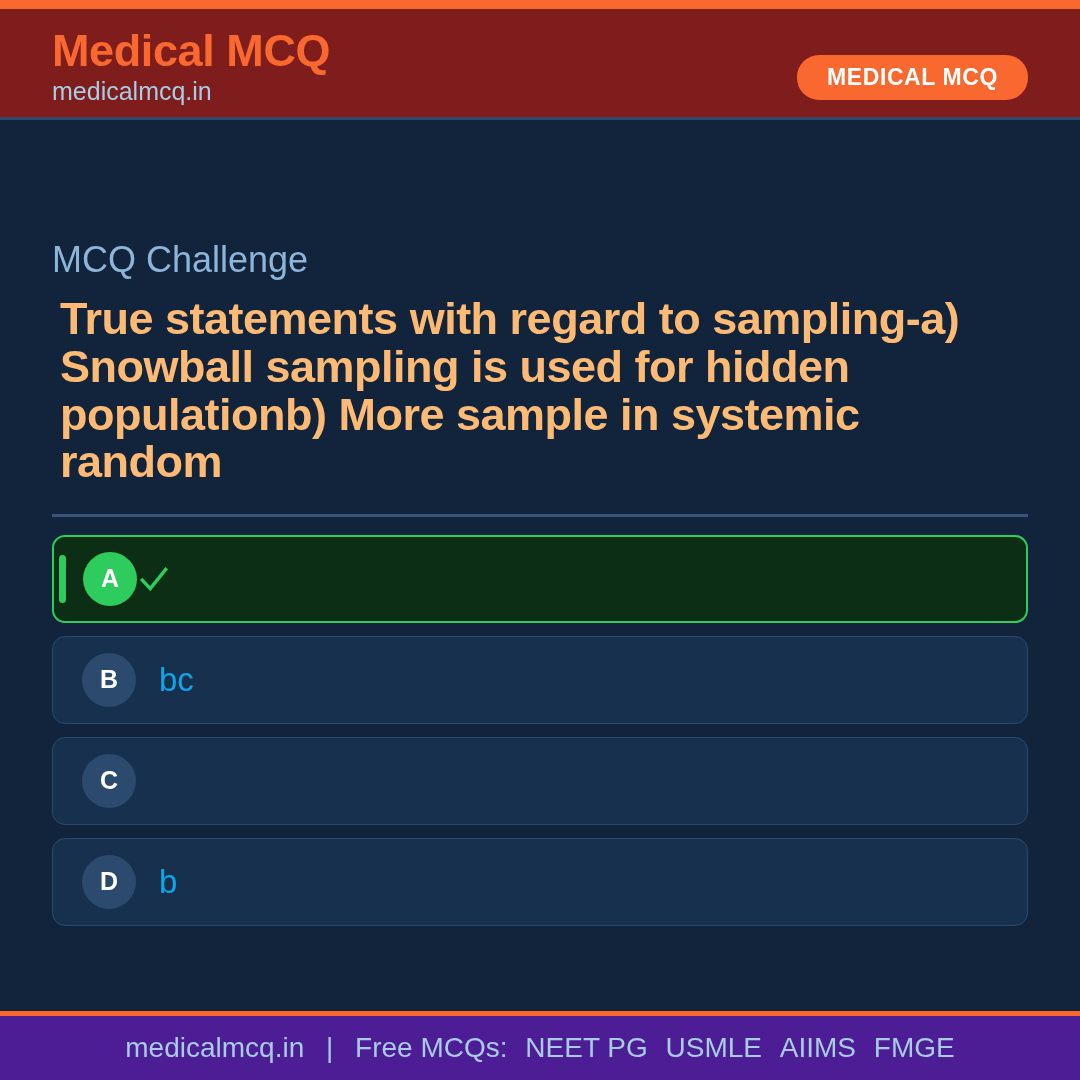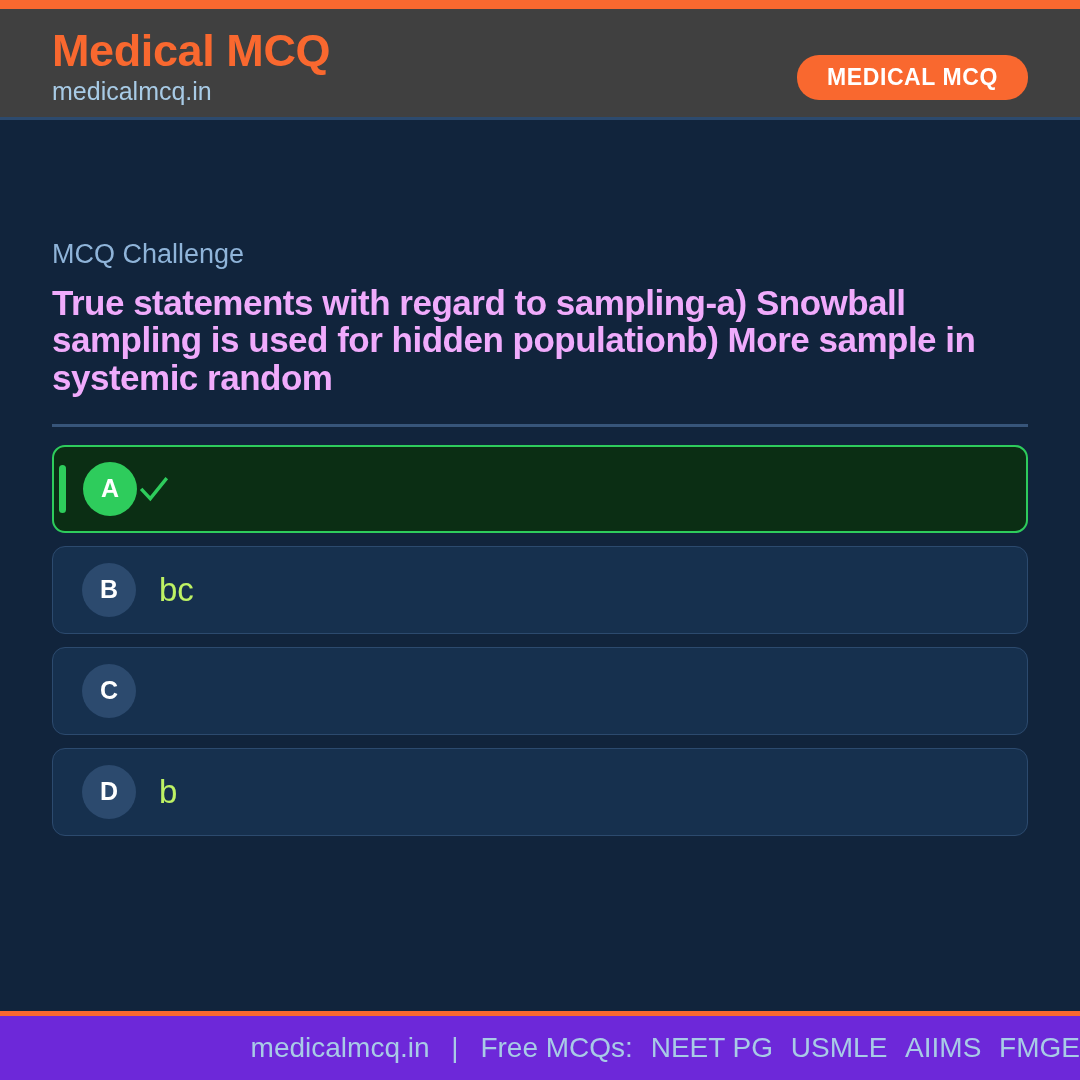--- a/index.html
+++ b/index.html
@@ -25,21 +25,21 @@
   
   .top-accent-bar {
     height: 9px;
     width: 100%;
     background: #f9682f;
     flex: none;
   }
   .header {
     position: relative;
     height: 111px;
-    background: #404040;
+    background: #7f1d1d;
     border-bottom: 3px solid #2c4a6e;
     box-sizing: border-box;
     flex: none;
   }
   .brand {
     position: absolute;
     left: 52px;
     top: 18px;
   }
   .brand-title {
@@ -72,32 +72,33 @@
 
   
   .main {
     flex: 1 1 auto;
     position: relative;
     padding: 0 52px;
     box-sizing: border-box;
   }
   .eyebrow {
     margin-top: 118px;
-    font-size: 27px;
+    font-size: 36px;
     color: #8fb4d9;
     line-height: 1.2;
   }
   .question {
     margin-top: 14px;
-    font-size: 35px;
-    font-weight: bold;
-    color: #f0abfc;
+    font-size: 45px;
+    font-weight: bold;
+    color: #fdba74;
     line-height: 1.06;
     letter-spacing: -0.5px;
     max-width: 985px;
+    margin-left: 8px;
   }
   .divider {
     margin-top: 28px;
     height: 3px;
     background: #37557a;
     width: 100%;
   }
 
   
   .options {
@@ -148,47 +149,47 @@
     align-items: center;
     justify-content: center;
   }
   .option.correct .badge {
     background: #2ecc5c;
     color: #ffffff;
   }
   .option-text {
     margin-left: 23px;
     font-size: 33px;
-    color: #bef264;
+    color: #0ea5e9;
     line-height: 1.1;
     flex: 1 1 auto;
   }
   .option.correct .option-text {
     color: #ffffff;
   }
   .check-icon {
     flex: none;
     width: 34px;
     height: 34px;
     color: #2ecc5c;
     display: none;
   }
   .option.correct .check-icon {
     display: block;
   }
 
   
   .footer {
     flex: none;
-    background: #6d28d9;
+    background: #4c1d95;
     border-top: 5px solid #f9682f;
     height: 69px;
     display: flex;
     align-items: center;
-    justify-content: flex-end;
+    justify-content: center;
     box-sizing: border-box;
   }
   .footer-text {
     font-size: 28px;
     color: #a8cbe6;
     white-space: nowrap;
   }
   .footer-text .sep {
     padding: 0 14px;
   }

